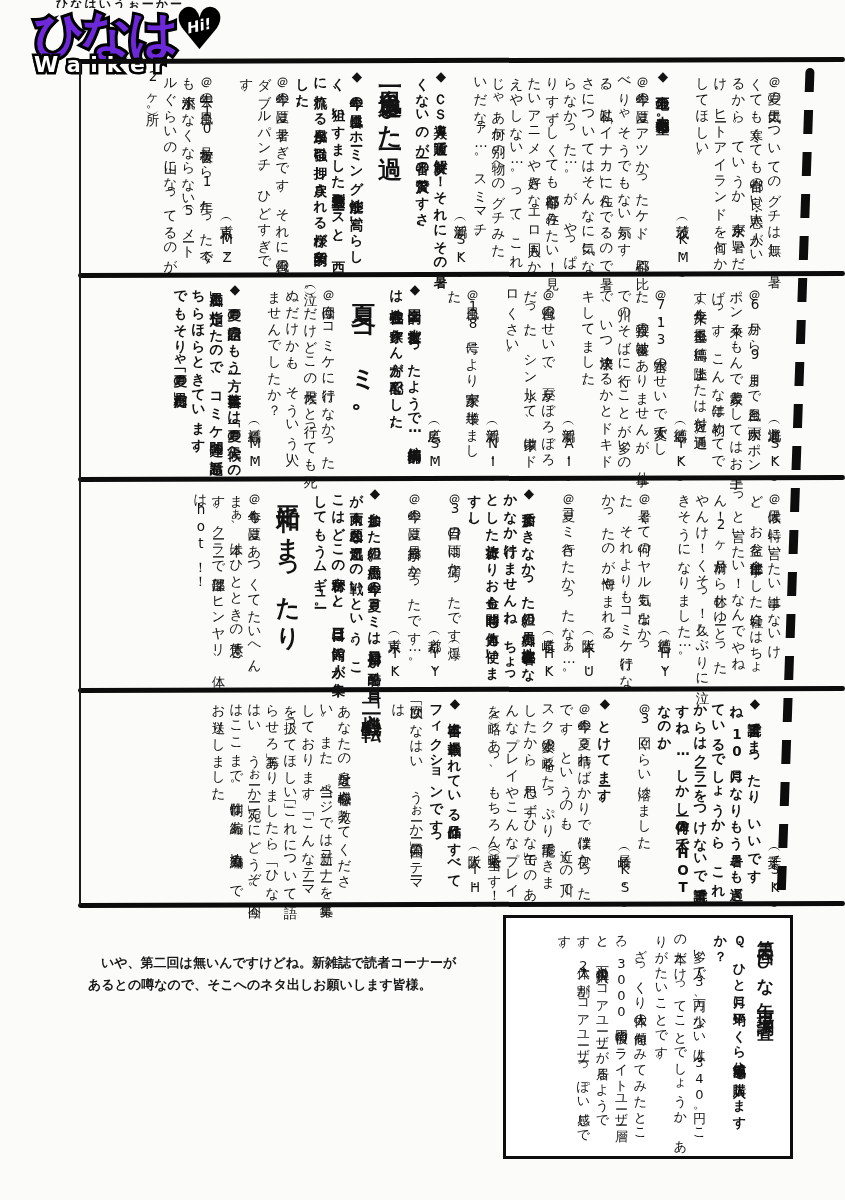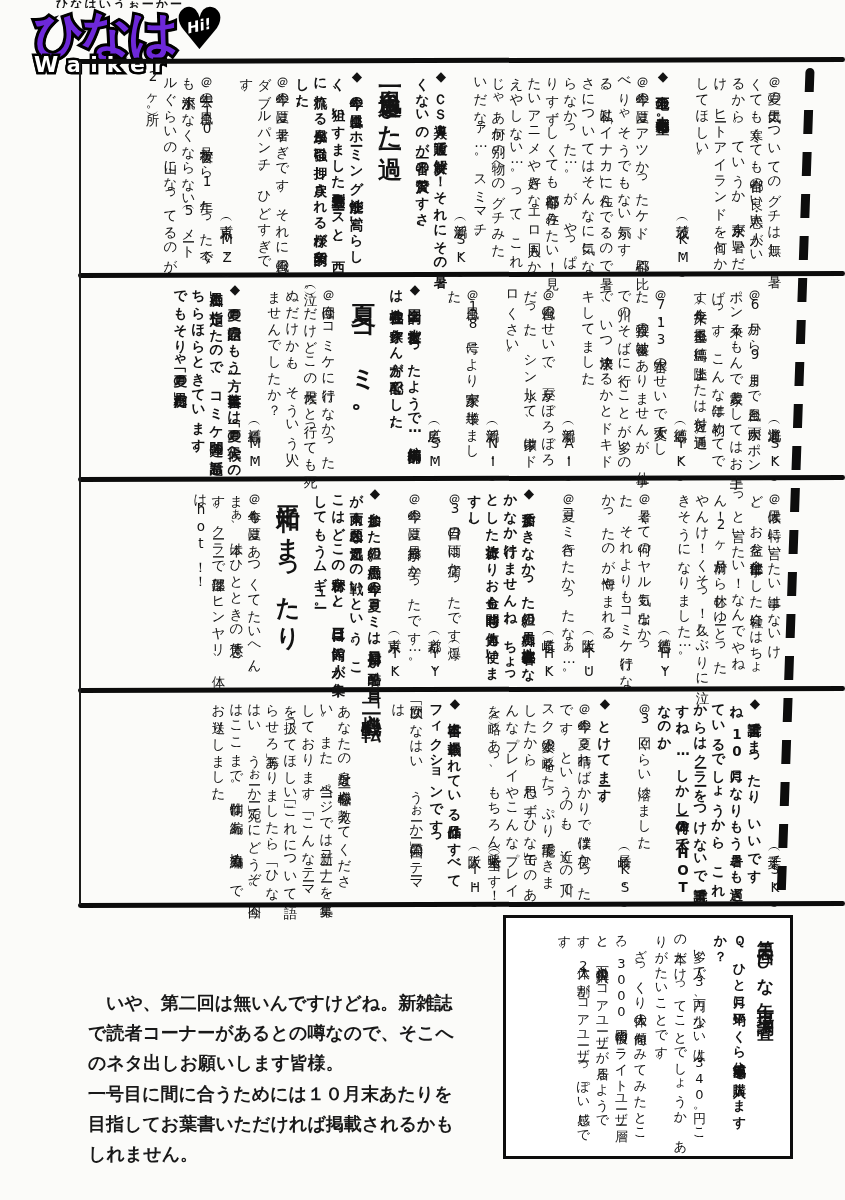--- a/index.html
+++ b/index.html
@@ -42,21 +42,21 @@
   .vband p.editor{font-weight:bold;}
   .vband p.attr{text-align:end;padding-bottom:2px;}
   .vband p.header{font-size:24px;font-weight:bold;letter-spacing:2px;line-height:34px;padding:2px 5px;}
   .vband p.header-spread{font-size:25px;font-weight:bold;letter-spacing:20px;line-height:36px;padding:2px 5px;}
   .vband p.subheader{font-size:20px;font-weight:bold;letter-spacing:3px;line-height:26px;padding:0 3px;}
   #band-0{top:68px;height:200px;}
   #band-1{top:281px;height:191px;}
   #band-2{top:485px;height:197px;}
   #band-3{top:695px;height:203px;}
   
-  .bottom-note{position:absolute;left:88px;top:988px;width:376px;font-size:18px;line-height:1.68;font-weight:bold;color:#191919;font-family:Liberation Serif, serif;}
+  .bottom-note{position:absolute;left:88px;top:952px;width:376px;font-size:13px;line-height:1.68;font-weight:bold;color:#191919;font-family:Liberation Serif, serif;}
   .bottom-note p{margin:0;}
   
   .survey-box{
     position:absolute;left:503px;top:915px;width:264px;height:222px;
     border:3px solid #0d0d0d;background:#fff;padding:8px 10px;
   }
   .survey-inner{
     width:100%;height:100%;
     writing-mode:vertical-rl;-webkit-writing-mode:vertical-rl;
     text-orientation:upright;-webkit-text-orientation:upright;
@@ -143,21 +143,20 @@
     <p class="letter">＠今年の夏？晴ればかりで僕は良かったです。というのも、近くの川でスク水姿の（略）をたっぷり堪能できましたから。思わず「ひな缶」でのあんなプレイやこんなプレイを（略）。あっ、もちろん（略）（本当です！）</p>
     <p class="attr">（大阪／I・H）</p>
     <p class="editor">◆本書に掲載されている作品はすべてフィクションですっ</p>
     <p class="letter">次回「ひなはい うぉーかー」第二回のテーマは</p>
     <p class="subheader">「心機一転」</p>
     <p class="letter">あなたの身近な心機一転を教えてください。また、当ページでは新コーナーを募集しております。「こんなテーマを扱ってほしい」「これについて語らせろ」等ありましたら、「ひなはい うぉーかー」宛てにどうぞ。今回はここまで。制作は編あ、協力編る　でお送りしました。</p>
   </div>
 
 <div class="bottom-note">
     <p>　いや、第二回は無いんですけどね。新雑誌で読者コーナーがあるとの噂なので、そこへのネタ出しお願いします皆様。</p>
-    <p>一号目に間に合うためには１０月末あたりを目指してお葉書いただければ掲載されるかもしれません。</p>
   </div>
 
 <div class="survey-box">
   <div class="survey-inner">
     <p class="sv-title">第二回ひな缶市場調査</p>
     <p class="sv-q">Ｑ．ひと月に平均いくら位成年漫画を購入しますか？</p>
     <span></span>
   <p>　多い人で3万円、少ない人は340円。この本だけってことでしょうか、ありがたいことです。</p><p>　ざっくり大体の傾向をみてみたところ、3000円前後のライトユーザー層と、万単位購入のコアユーザーが居るようです。大体2割がコアユーザーっぽい感じです。</p></div>
 </div>
 

